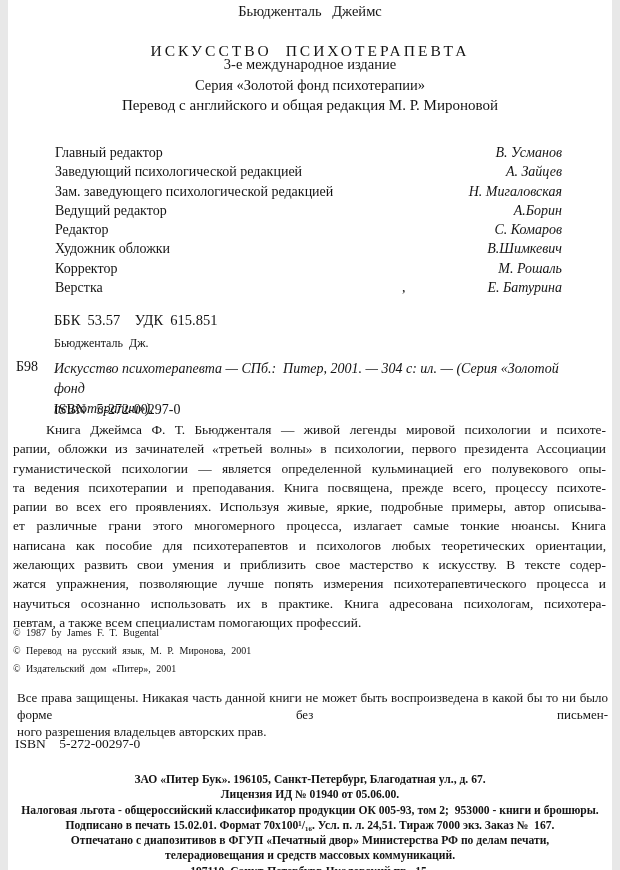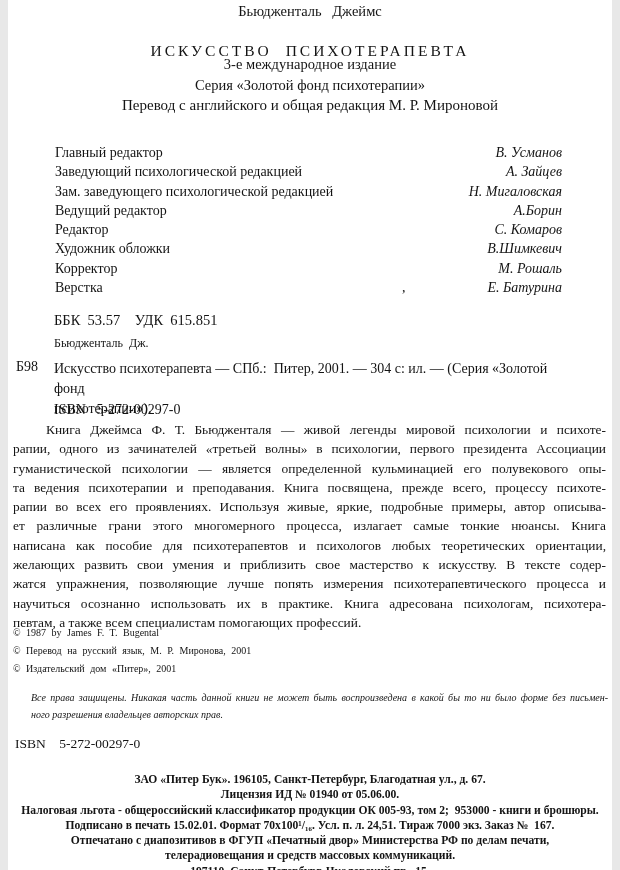--- a/index.html
+++ b/index.html
@@ -25,30 +25,30 @@
   .staff { top:145px; left:47px; right:50px; font-size:14px; }
   .staff-row { display:flex; align-items:baseline; height:19.3px; }
   .staff-label { white-space:nowrap; }
   .staff-spacer { flex:1; }
   .staff-note { margin-right:82px; }
   .staff-name { font-style:italic; white-space:nowrap; }
 
   .bbk-line      { top:312px; left:46px; font-size:14.5px; }
   .author-short  { top:336px; left:46px; font-size:12px; word-spacing:3px; }
   .cat-index     { top:359px; left:8px;  font-size:14px; }
-  .cat-entry     { top:359px; left:46px; right:40px; font-size:14px; line-height:19.8px; }
+  .cat-entry     { top:359px; left:46px; right:40px; font-size:14px; line-height:19.8px;font-style:italic; }
   .isbn-top      { top:402px; left:46px; font-size:14px; }
 
   .annotation { top:420px; left:5px; right:6px; font-size:13.4px; line-height:19.3px; }
   .jline { text-align:justify; text-align-last:justify; }
   .indent1 { text-indent:33px; }
 
   .copyrights { top:624px; left:5px; font-size:10px; line-height:18px; word-spacing:3px; }
 
-  .rights { top:689px; left:23px; right:4px; font-size:10px; line-height:17px;font-style:italic; }
+  .rights { top:689px; left:9px; right:4px; font-size:13px; line-height:17px; }
 
   .isbn-bottom { top:736px; left:7px; font-size:13.5px; }
 
   .imprint { top:772px; left:0; right:0; text-align:center;
              font-weight:bold; font-size:11.6px; line-height:15.3px; }
 </style>
 </head>
 <body>
 
 <div class="page">
@@ -114,21 +114,21 @@
   <div class="abs author-short">Бьюдженталь Дж.</div>
   <div class="abs cat-index">Б98</div>
   <div class="abs cat-entry">
     <div class="pre">Искусство психотерапевта — СПб.:  Питер, 2001. — 304 с: ил. — (Серия «Золотой фонд</div>
     <div>психотерапии»).</div>
   </div>
   <div class="abs isbn-top pre">ISBN   5-272-00297-0</div>
 
   <div class="abs annotation">
     <div class="jline indent1">Книга Джеймса Ф. Т. Бьюдженталя — живой легенды мировой психологии и психоте-</div>
-    <div class="jline">рапии, одного из зачинателей «третьей волны» в психологии, первого президента Ассоциации</div>
+    <div class="jline">рапии, обложки из зачинателей «третьей волны» в психологии, первого президента Ассоциации</div>
     <div class="jline">гуманистической психологии — является определенной кульминацией его полувекового опы-</div>
     <div class="jline">та ведения психотерапии и преподавания. Книга посвящена, прежде всего, процессу психоте-</div>
     <div class="jline">рапии во всех его проявлениях. Используя живые, яркие, подробные примеры, автор описыва-</div>
     <div class="jline">ет различные грани этого многомерного процесса, излагает самые тонкие нюансы. Книга</div>
     <div class="jline">написана как пособие для психотерапевтов и психологов любых теоретических ориентации,</div>
     <div class="jline">желающих развить свои умения и приблизить свое мастерство к искусству. В тексте содер-</div>
     <div class="jline">жатся упражнения, позволяющие лучше попять измерения психотерапевтического процесса и</div>
     <div class="jline">научиться осознанно использовать их в практике. Книга адресована психологам, психотера-</div>
     <div>певтам, а также всем специалистам помогающих профессий.</div>
   </div>

